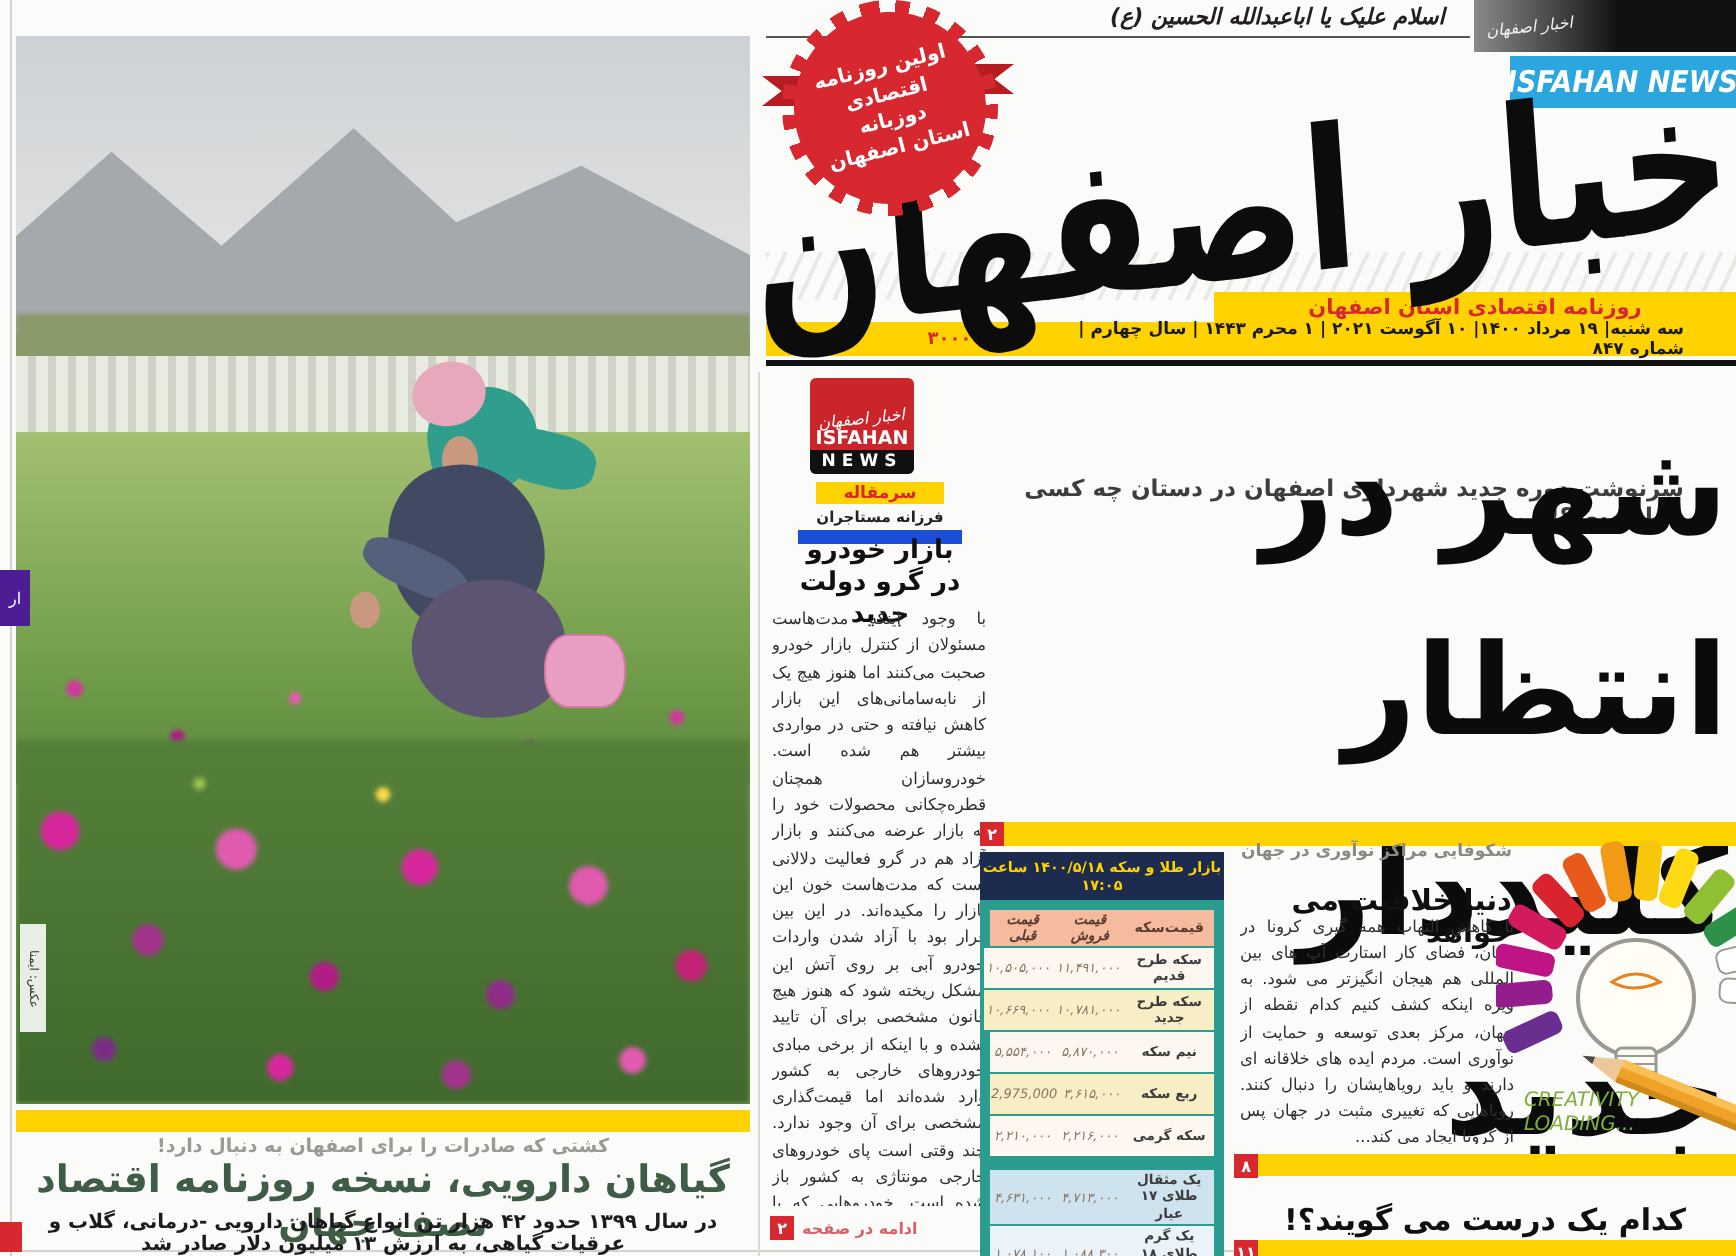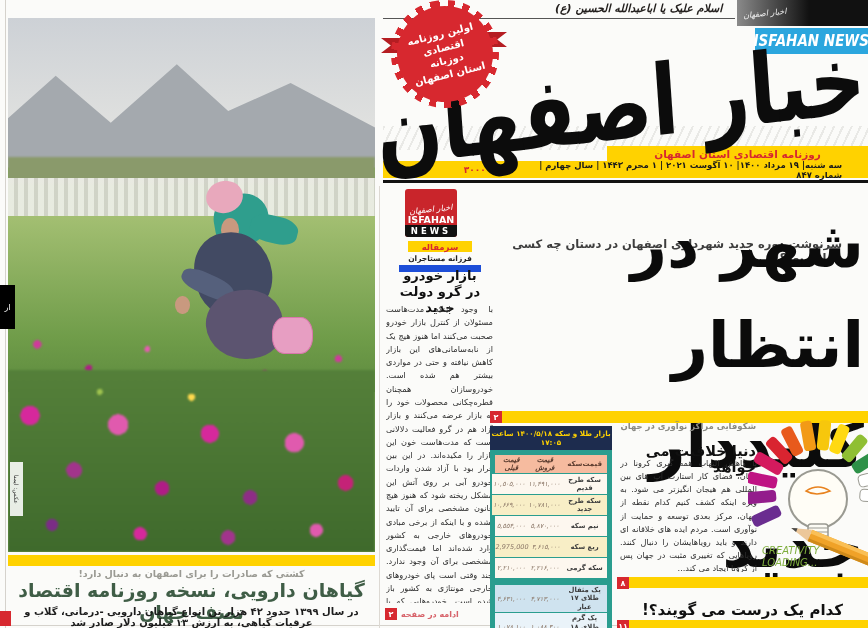--- a/index.html
+++ b/index.html
@@ -47,21 +47,21 @@
     radial-gradient(circle 12px at 66% 70%,#8e2d86 60%,transparent 61%),
     radial-gradient(circle 16px at 78% 40%,#e05aae 60%,transparent 61%),
     radial-gradient(circle 13px at 92% 62%,#c42277 60%,transparent 61%),
     radial-gradient(circle 10px at 12% 85%,#7b2d86 60%,transparent 61%),
     radial-gradient(circle 11px at 36% 90%,#d6289c 60%,transparent 61%),
     radial-gradient(circle 12px at 60% 92%,#a2348c 60%,transparent 61%),
     radial-gradient(circle 11px at 84% 88%,#e05aae 60%,transparent 61%),
     radial-gradient(circle 6px at 50% 15%,#ffd94d 60%,transparent 61%),
     radial-gradient(circle 5px at 25% 12%,#9fc34f 60%,transparent 61%),
     linear-gradient(#55803a,#3f6a2c);}
-  #photo-tab{left:0;top:285px;width:15px;height:44px;background:#000000;color:#fff;font-size:8px;
+  #photo-tab{left:0;top:285px;width:15px;height:28px;background:#4c1d95;color:#fff;font-size:8px;
      display:flex;align-items:center;justify-content:center;}
   #photo-credit{left:10px;top:462px;width:13px;height:54px;background:rgba(255,255,255,.88);
      writing-mode:vertical-rl;font-size:6px;color:#333;display:flex;align-items:center;justify-content:center;}
   
   .ybar{background:var(--yellow,#ffd200);}
   #photo-bar{left:8px;top:555px;width:367px;height:11px;}
   #photo-kicker{left:8px;top:568px;width:367px;text-align:center;font-size:9.5px;font-weight:bold;color:#9a9a93;}
   #photo-title{left:8px;top:579px;width:367px;text-align:center;font-size:19px;font-weight:bold;color:var(--green,#3f5d46);}
   #photo-subline{left:8px;top:606px;width:367px;text-align:center;font-size:10px;font-weight:bold;color:#1c1c1c;}
   #corner-red{left:0;top:611px;width:11px;height:15px;background:var(--red,#d7282f);}

